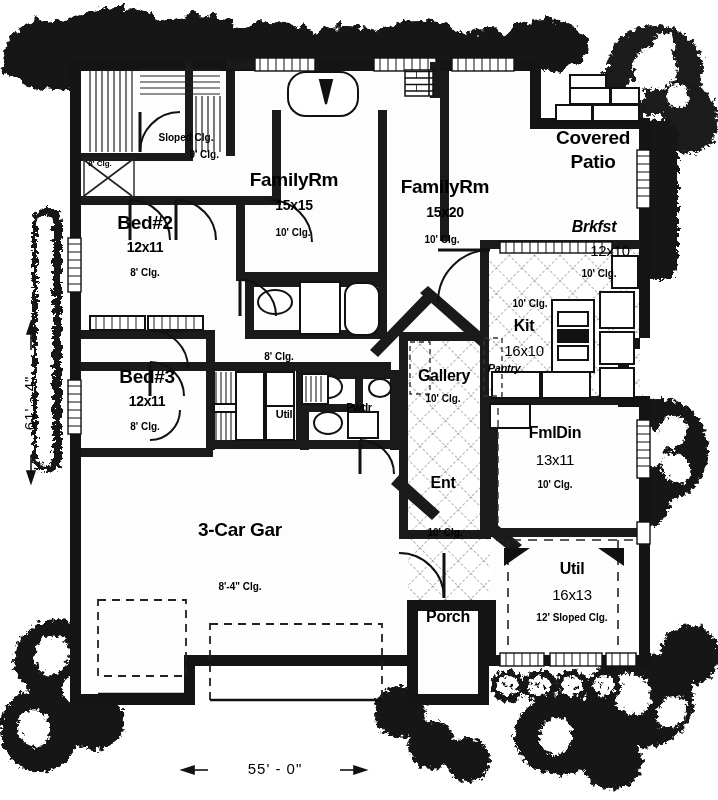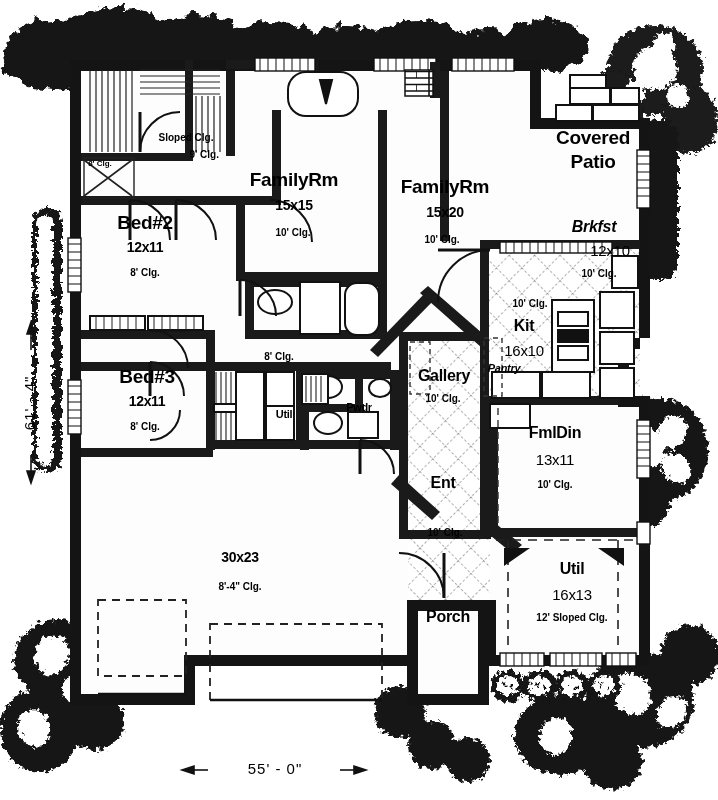--- a/index.html
+++ b/index.html
@@ -503,19 +503,19 @@
 <div class="lbl rm-name" style="left:97px;top:367px;width:100px;">Bed#3</div>
 <div class="lbl rm-dim" style="left:97px;top:394px;width:100px;">12x11</div>
 <div class="lbl clg" style="left:112px;top:422px;width:66px;">8' Clg.</div>
 
 <div class="lbl clg" style="left:246px;top:352px;width:66px;">8' Clg.</div>
 
 <div class="lbl rm-name xs" style="left:258px;top:409px;width:52px;">Util</div>
 
 <div class="lbl rm-name xs" style="left:336px;top:402px;width:46px;font-size:11px;">Pwdr</div>
 
-<div class="lbl rm-dim" style="left:170px;top:550px;width:140px;">30x23</div>
+<div class="lbl rm-name" style="left:170px;top:520px;width:140px;">3-Car Gar</div>
 <div class="lbl clg" style="left:180px;top:582px;width:120px;">8'-4" Clg.</div>
 
 <div class="lbl dimtxt vert" style="left:-25px;top:395px;width:110px;">61' - 4"</div>
 <div class="lbl dimtxt" style="left:205px;top:761px;width:140px;">55' - 0"</div>
 
 </div>
 
 </body></html>

